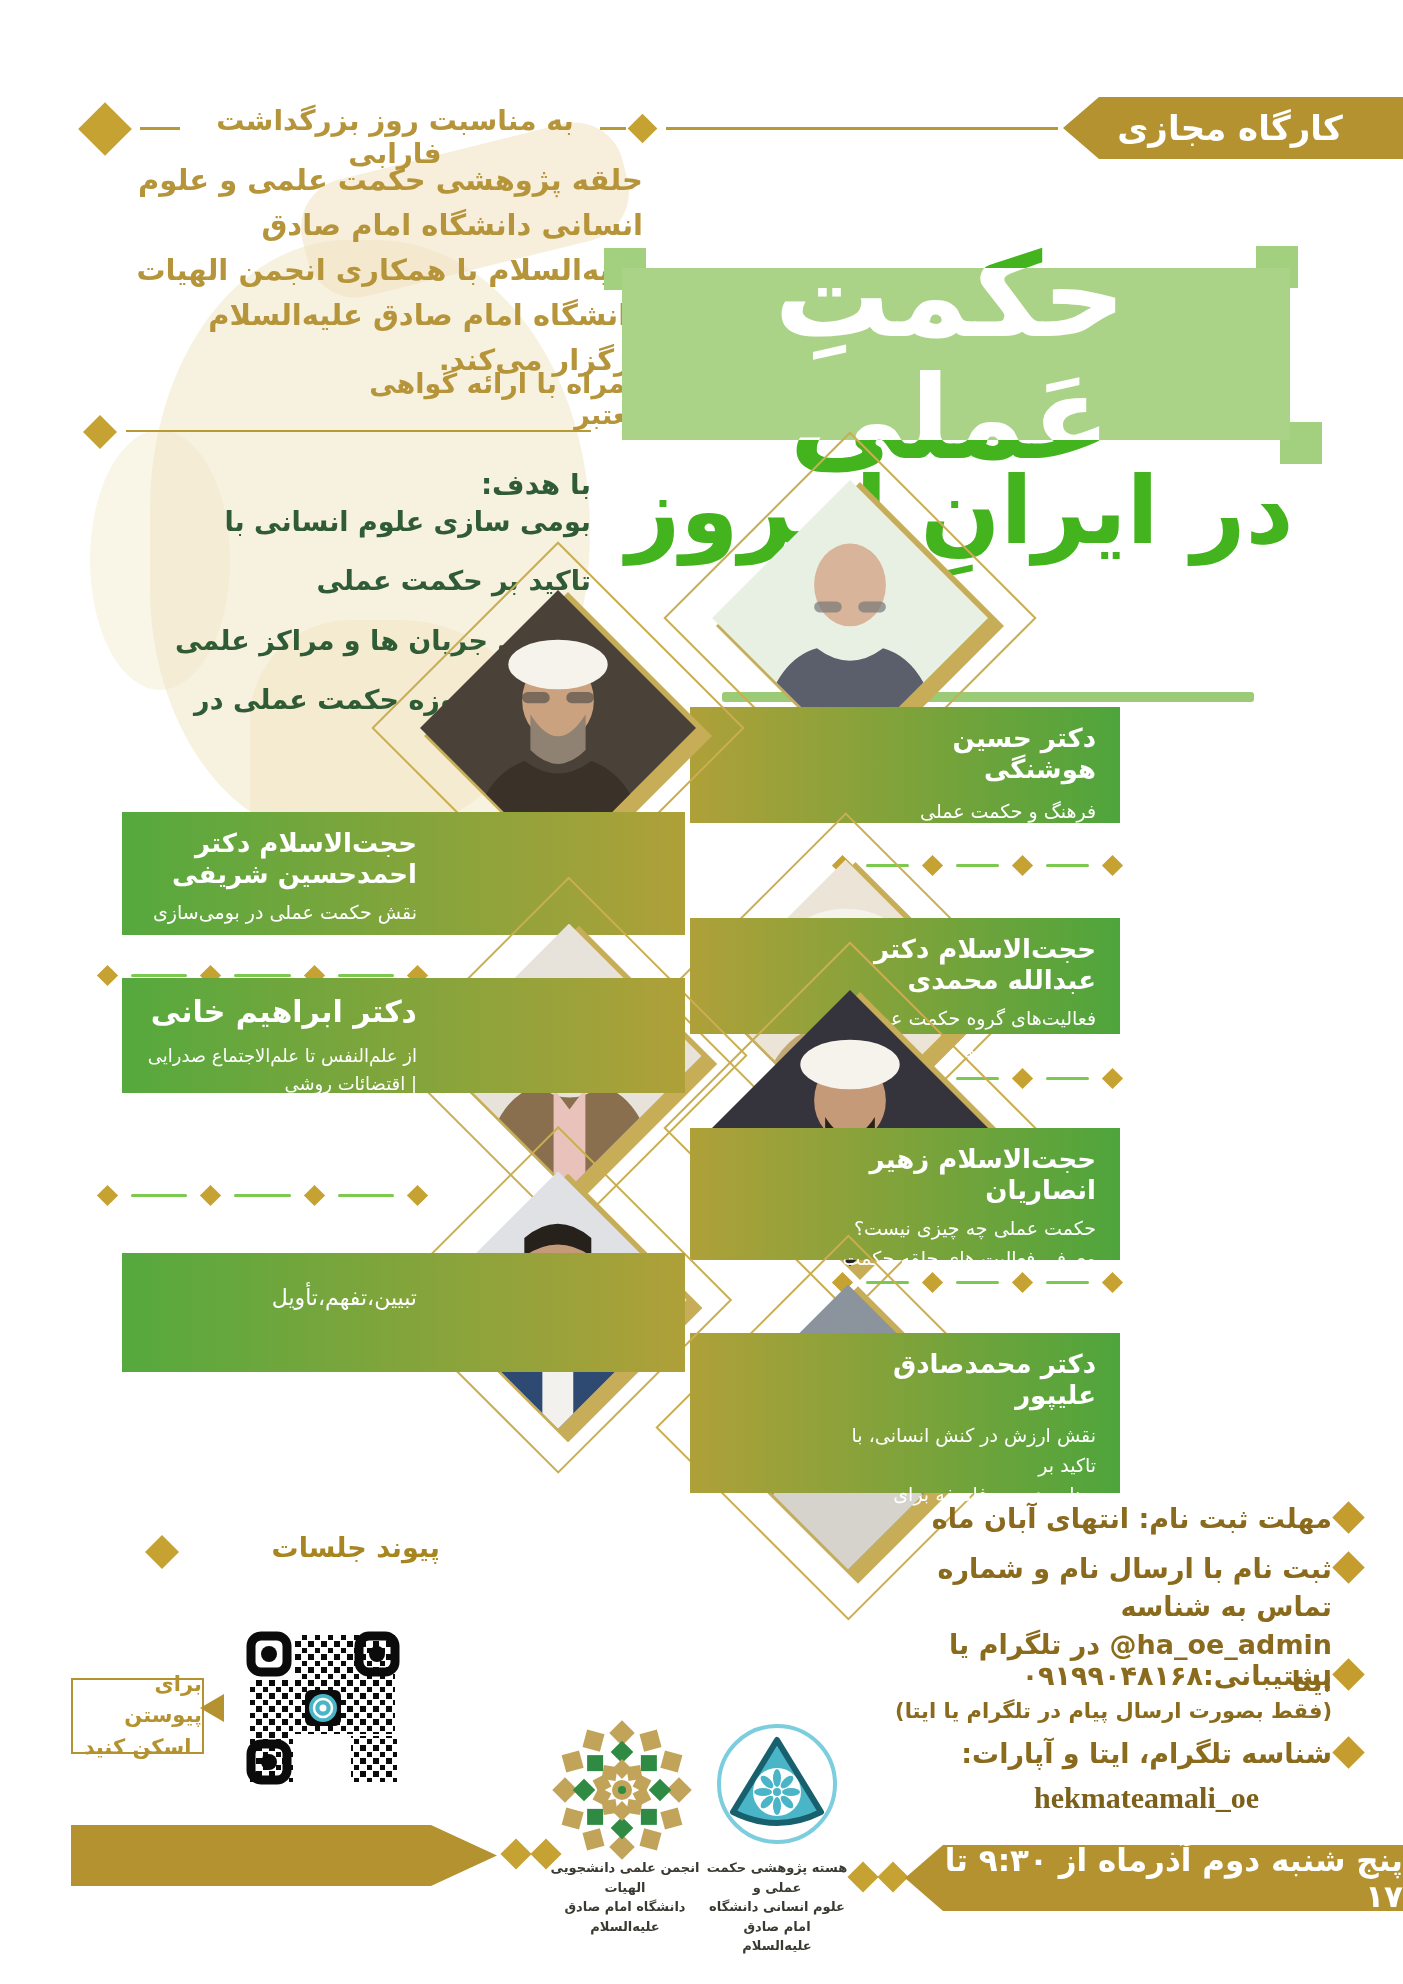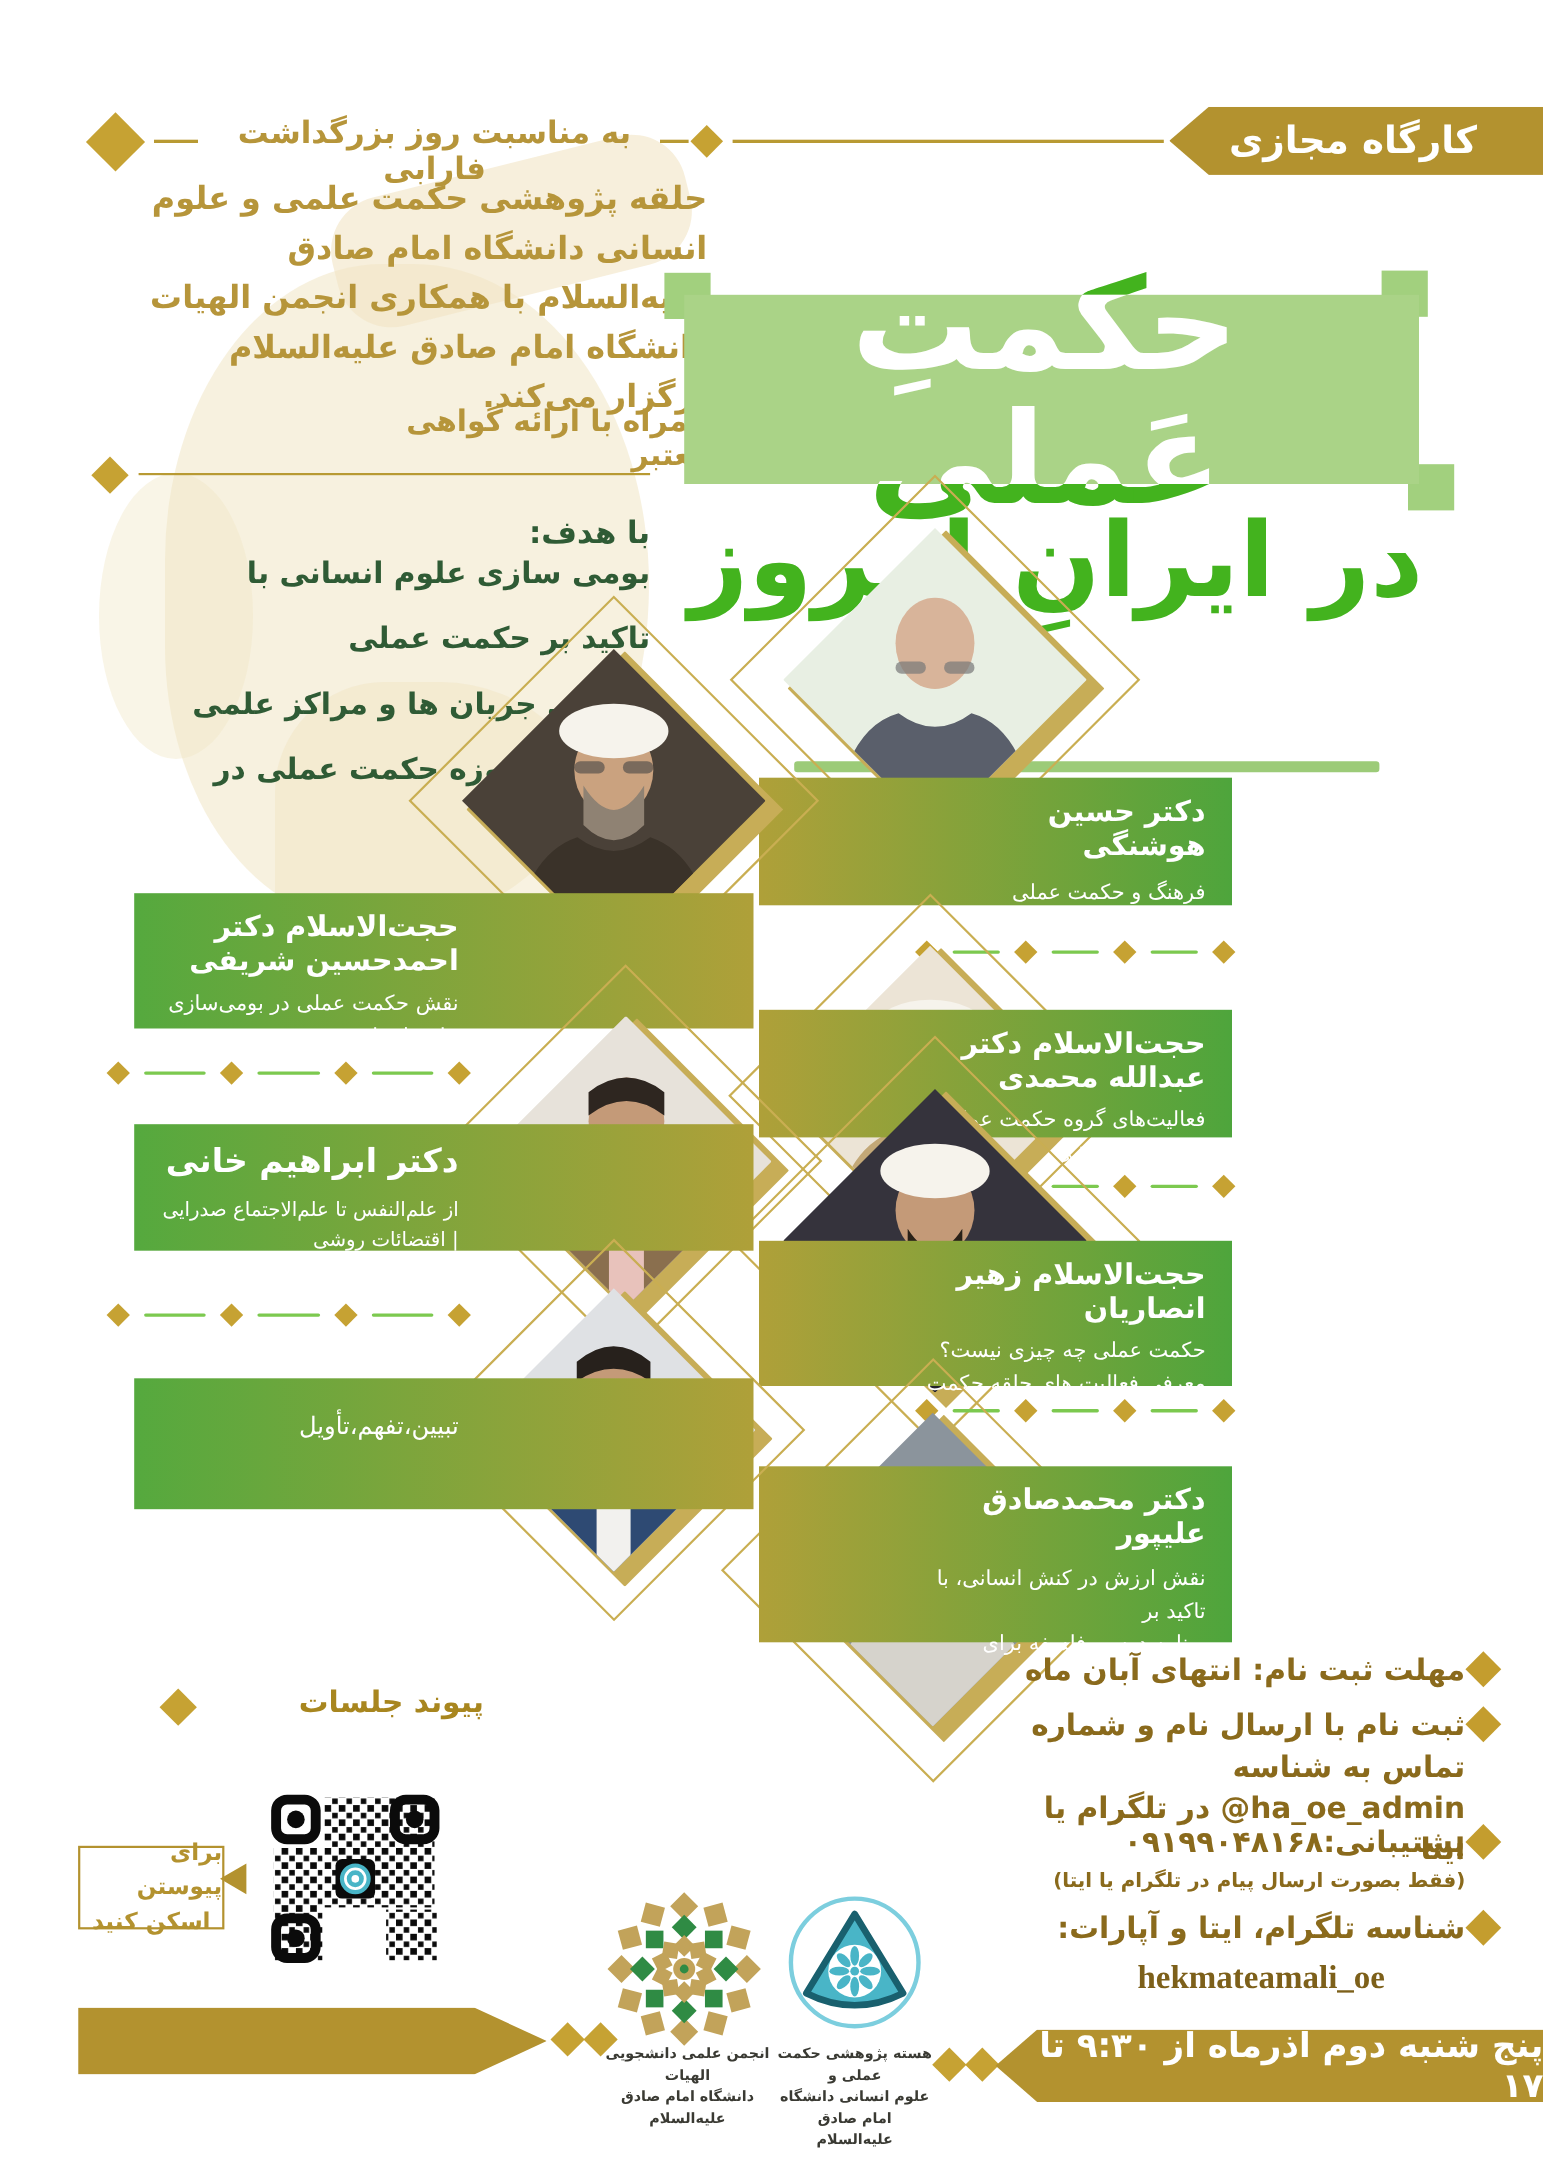--- a/index.html
+++ b/index.html
@@ -59,21 +59,21 @@
   .ph.cleric .turban{display:block;}
 
   .sep{position:absolute;display:flex;align-items:center;height:20px;}
   .sep .d{width:15px;height:15px;background:#c6a233;transform:rotate(45deg);flex:none;}
   .sep .g{flex:1;height:3px;background:#7cc94f;border-radius:2px;margin:0 16px;}
 
   
   .info-row{position:absolute;right:43px;display:flex;gap:5px;direction:rtl;align-items:flex-start;}
   .info-row .bullet{width:23px;height:23px;background:#c49d2e;transform:rotate(45deg);flex:none;margin-top:6px;}
   .info-text{color:#8a6a1c;font-size:27px;font-weight:bold;text-align:right;line-height:1.4;}
-  .info-note{color:#8a6a1c;font-size:18px;font-weight:bold;margin-top:4px;}
+  .info-note{color:#8a6a1c;font-size:21px;font-weight:bold;margin-top:4px;}
   .social-id{font-family:"Liberation Serif",serif;font-size:30px;font-weight:bold;color:#7d601a;direction:ltr;text-align:center;margin-top:8px;}
 
   .sessions-label{left:250px;top:1532px;width:190px;font-size:27px;font-weight:bold;color:#a8861f;text-align:right;}
   .sessions-url{left:110px;top:1568px;width:455px;font-family:"Liberation Serif",serif;font-size:31px;font-weight:bold;color:#7d601a;direction:ltr;text-align:center;}
   .scan-box{
     position:absolute;left:71px;top:1678px;width:129px;height:72px;border:2.5px solid #b3922f;background:#fff;
     display:flex;flex-direction:column;align-items:center;justify-content:center;color:#b3922f;font-weight:bold;font-size:21px;line-height:1.5;
   }
   .scan-tri{position:absolute;left:200px;top:1694px;width:0;height:0;border-top:14px solid transparent;border-bottom:14px solid transparent;border-left:24px solid #b3922f;transform:scaleX(-1);}
   .deco-bar{position:absolute;left:71px;top:1825px;width:426px;height:61px;background:#b3922f;
@@ -274,21 +274,21 @@
       <svg viewBox="0 0 100 100" preserveAspectRatio="xMidYMax slice">
         <rect width="100" height="100" fill="#e7e2da"></rect>
         <ellipse cx="50" cy="36" rx="13" ry="15" fill="#c49a78"></ellipse>
         <path d="M37 26 Q50 16 63 26 L63 34 Q50 24 37 34 Z" fill="#2e2620"></path>
         <path d="M40 42 Q50 58 60 42 L60 54 Q50 64 40 54 Z" fill="#33291f"></path>
         <path d="M16 100 Q20 66 38 61 Q50 70 62 61 Q80 66 84 100 Z" fill="#8a6f4e"></path>
         <path d="M44 62 L50 70 L56 62 L56 100 L44 100 Z" fill="#e8c2bb"></path>
       </svg>
     </div>
   </div>
-  <div class="band l" style="left:122px;top:1022px;width:563px;height:115px;">
+  <div class="band l" style="left:122px;top:978px;width:563px;height:115px;">
     <div class="txt">
       <div class="sp-name" style="font-size:30px;">دکتر ابراهیم خانی</div>
       <div class="sp-topic" style="font-size:18px;">از علم‌النفس تا علم‌الاجتماع صدرایی | اقتضائات روشی</div>
     </div>
   </div>
   <div class="sep" style="left:100px;top:1185px;width:325px;">
     <span class="d"></span>
       <span class="g"></span>
       <span class="d"></span>
       <span class="g"></span>

